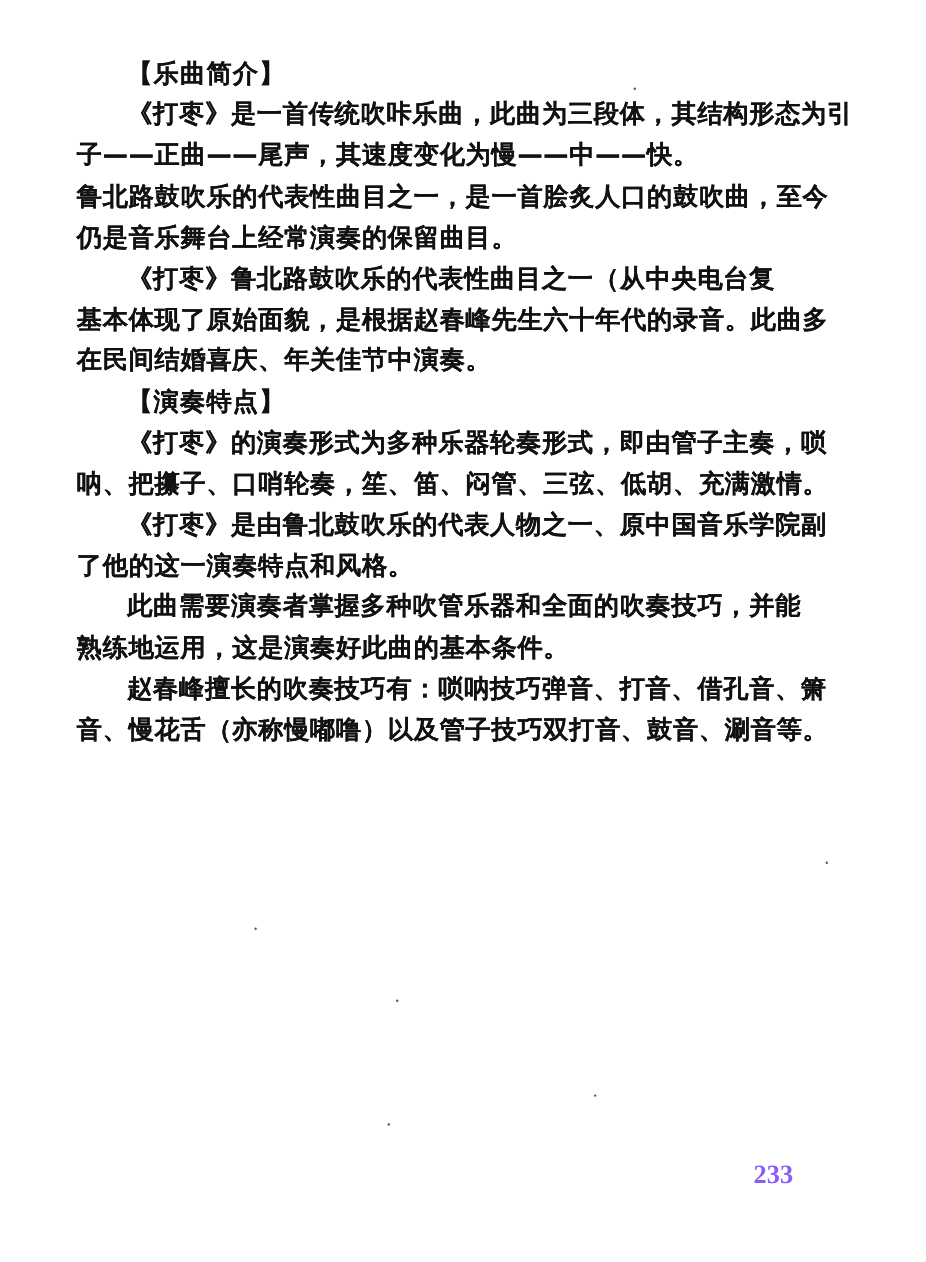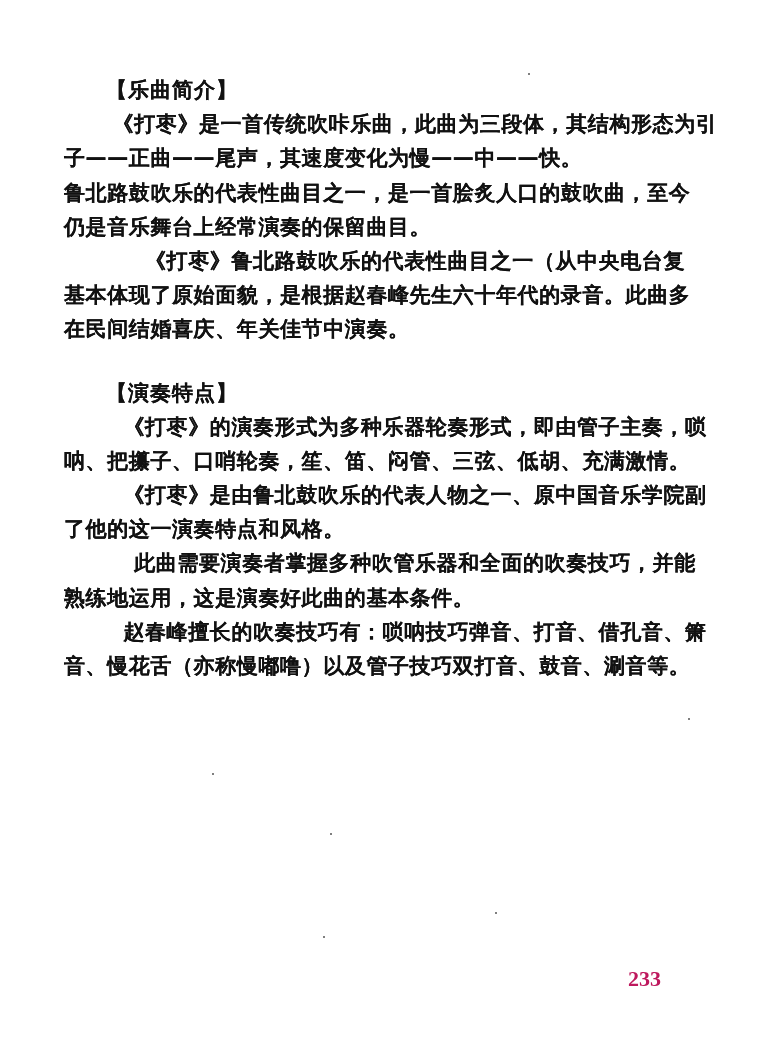--- a/index.html
+++ b/index.html
@@ -23,30 +23,30 @@
     }
     .line {
       height: 34.2px;
       line-height: 34.2px;
       font-size: 21px;
       font-weight: bold;
       white-space: nowrap;
       letter-spacing: 0.6px;
       text-shadow: 0 0 0.5px #222;
     }
-    .indent { padding-left: 42px; text-align: center; }
-    .heading { padding-left: 42px; letter-spacing: 1px; margin-top: 29px; }
+    .indent { padding-left: 42px; }
+    .heading { padding-left: 42px; letter-spacing: 1px; }
     .page-number {
       position: absolute;
       left: 628px;
       top: 966px;
       font-family: "Liberation Serif", serif;
       font-size: 22px;
       font-weight: bold;
-      color: #be185d;
+      color: #8b5cf6;
     }
     .speck {
       position: absolute;
       width: 2px;
       height: 2px;
       background: #555;
       border-radius: 1px;
     }
   </style>
 </head>

